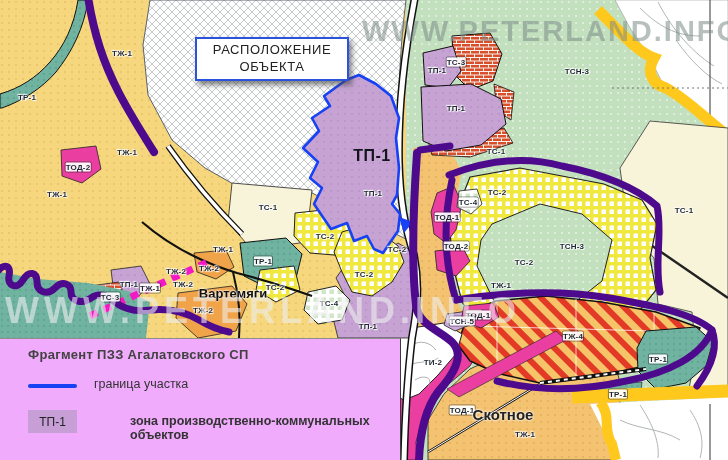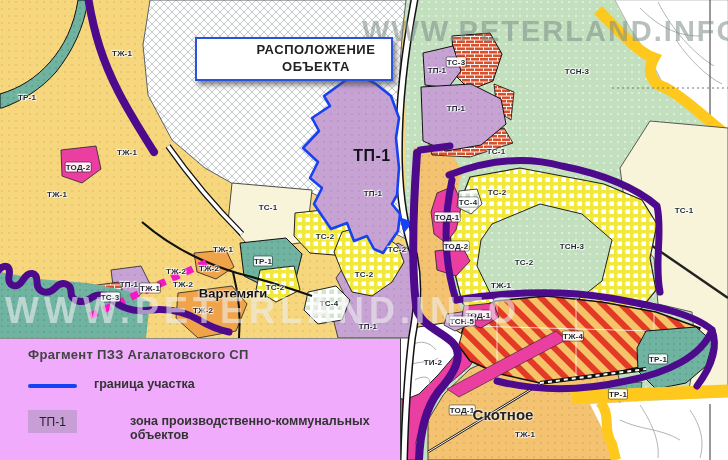--- a/index.html
+++ b/index.html
@@ -15,33 +15,33 @@
   .place{position:absolute;transform:translate(-50%,-50%);font-weight:bold;color:#111;
       white-space:nowrap;text-shadow:0 0 2px #fff,0 0 3px #fff;}
   #place-vartemyagi{font-size:13px;}
   #place-skotnoye{font-size:15px;color:#222;text-align:right;}
   .site-big{position:absolute;transform:translate(-50%,-50%);font-weight:bold;font-size:16px;
       color:#14141f;letter-spacing:.5px;}
   
   .callout{position:absolute;left:195px;top:37px;width:150px;height:40px;background:#fff;
       border:2px solid #2a52dd;box-shadow:3px 4px 5px rgba(70,70,70,.65);
       display:flex;flex-direction:column;align-items:center;justify-content:center;
-      font-size:13px;font-weight:bold;color:#222;letter-spacing:.6px;line-height:1.3;padding-left:44px;}
+      font-size:13px;font-weight:normal;color:#222;letter-spacing:.6px;line-height:1.3;}
   
   .watermark{position:absolute;font-weight:bold;white-space:nowrap;pointer-events:none;}
   .wm-top{left:362px;top:15px;font-size:29px;letter-spacing:2px;color:rgba(125,140,136,.55);}
   .wm-mid{left:5px;top:290px;font-size:36px;letter-spacing:5px;color:rgba(238,238,238,.6);}
   
   .legend{position:absolute;left:0;top:338px;width:400px;height:122px;background:#f0abfc;
       border-top:1px solid #8f8f8f;border-right:1px solid #3a3a3a;}
   .legend-title{position:absolute;left:28px;top:8px;font-size:13px;font-weight:bold;
       color:#424242;letter-spacing:.3px;}
   .legend-line{position:absolute;left:28px;top:45px;width:49px;height:4px;background:#1741f5;
       border-radius:2px;}
-  .legend-line-label{position:absolute;left:94px;top:38px;font-size:12.5px;font-weight:bold;color:#333;}
+  .legend-line-label{position:absolute;left:94px;top:38px;font-size:12.5px;font-weight:normal;color:#333;}
   .legend-box{position:absolute;left:28px;top:71px;width:49px;height:23px;background:#c79fd6;
       display:flex;align-items:center;justify-content:center;font-size:12px;color:#222;}
   .legend-box-label{position:absolute;left:94px;top:75px;font-size:12.5px;font-weight:bold;color:#333;margin-left:36px;}
 </style>
 </head>
 <body>
 
 <div id="stage">
 
 <svg id="map-svg" width="728" height="460" viewBox="0 0 728 460" xmlns="http://www.w3.org/2000/svg">

